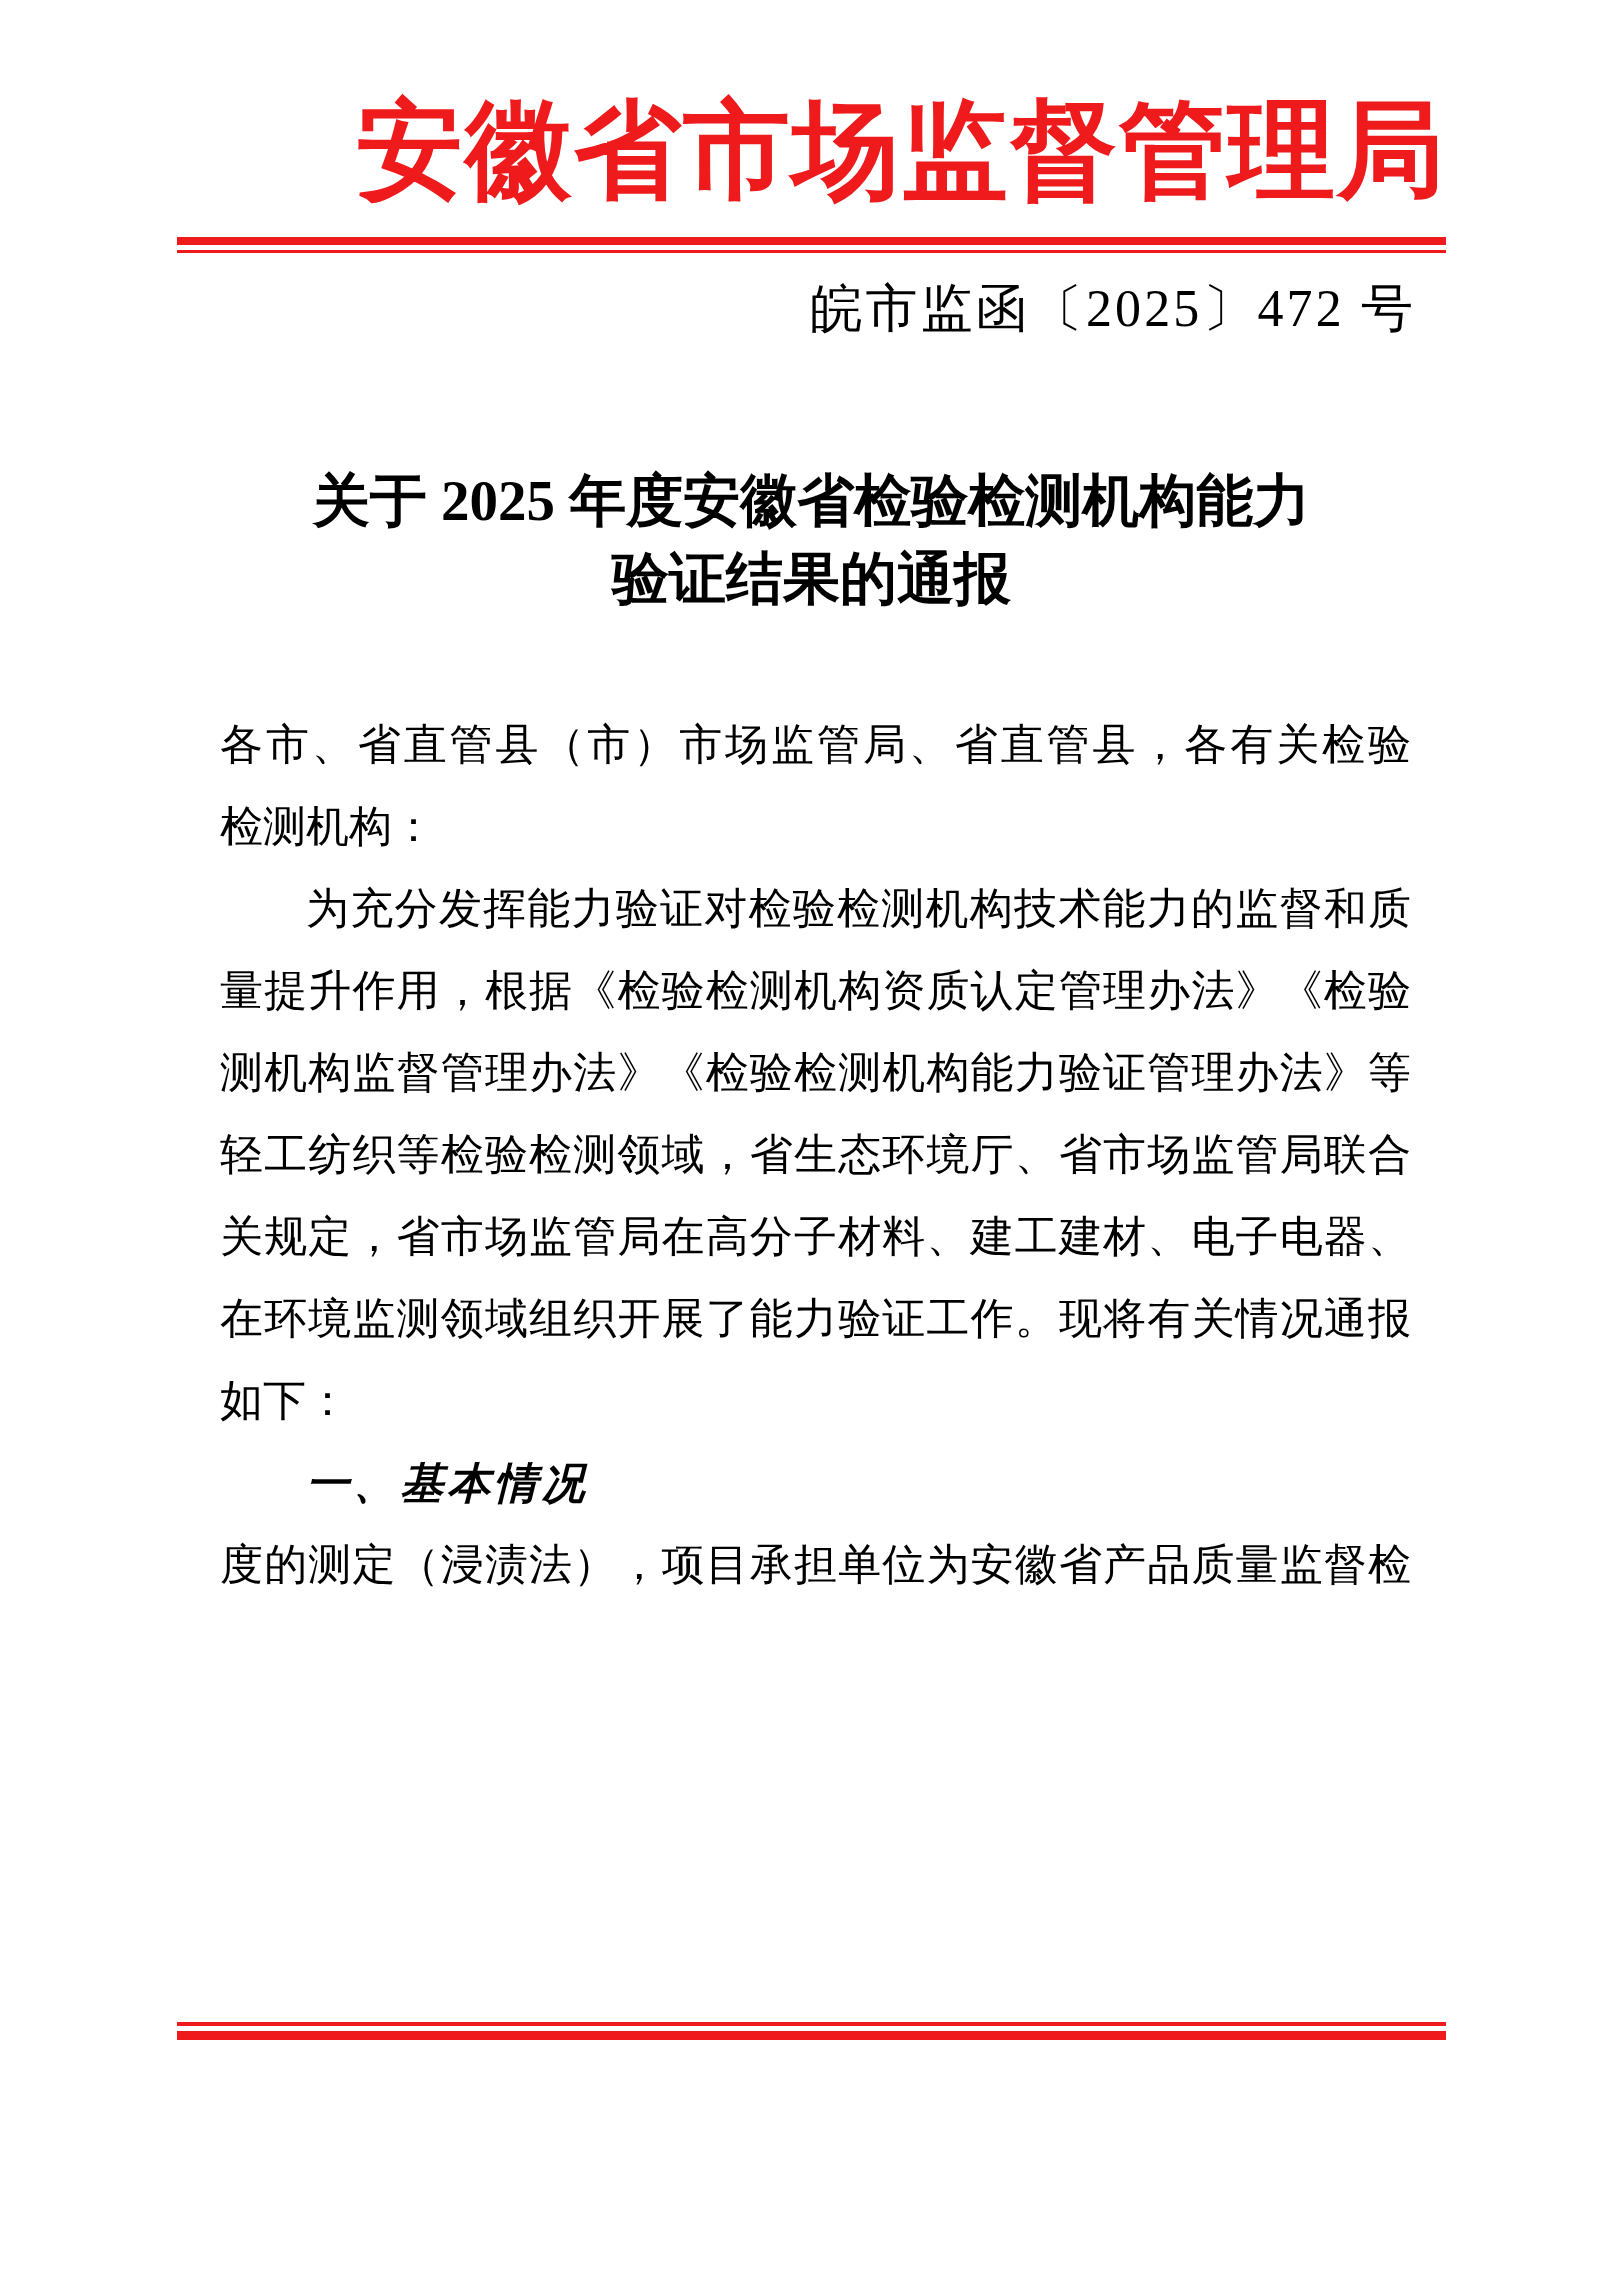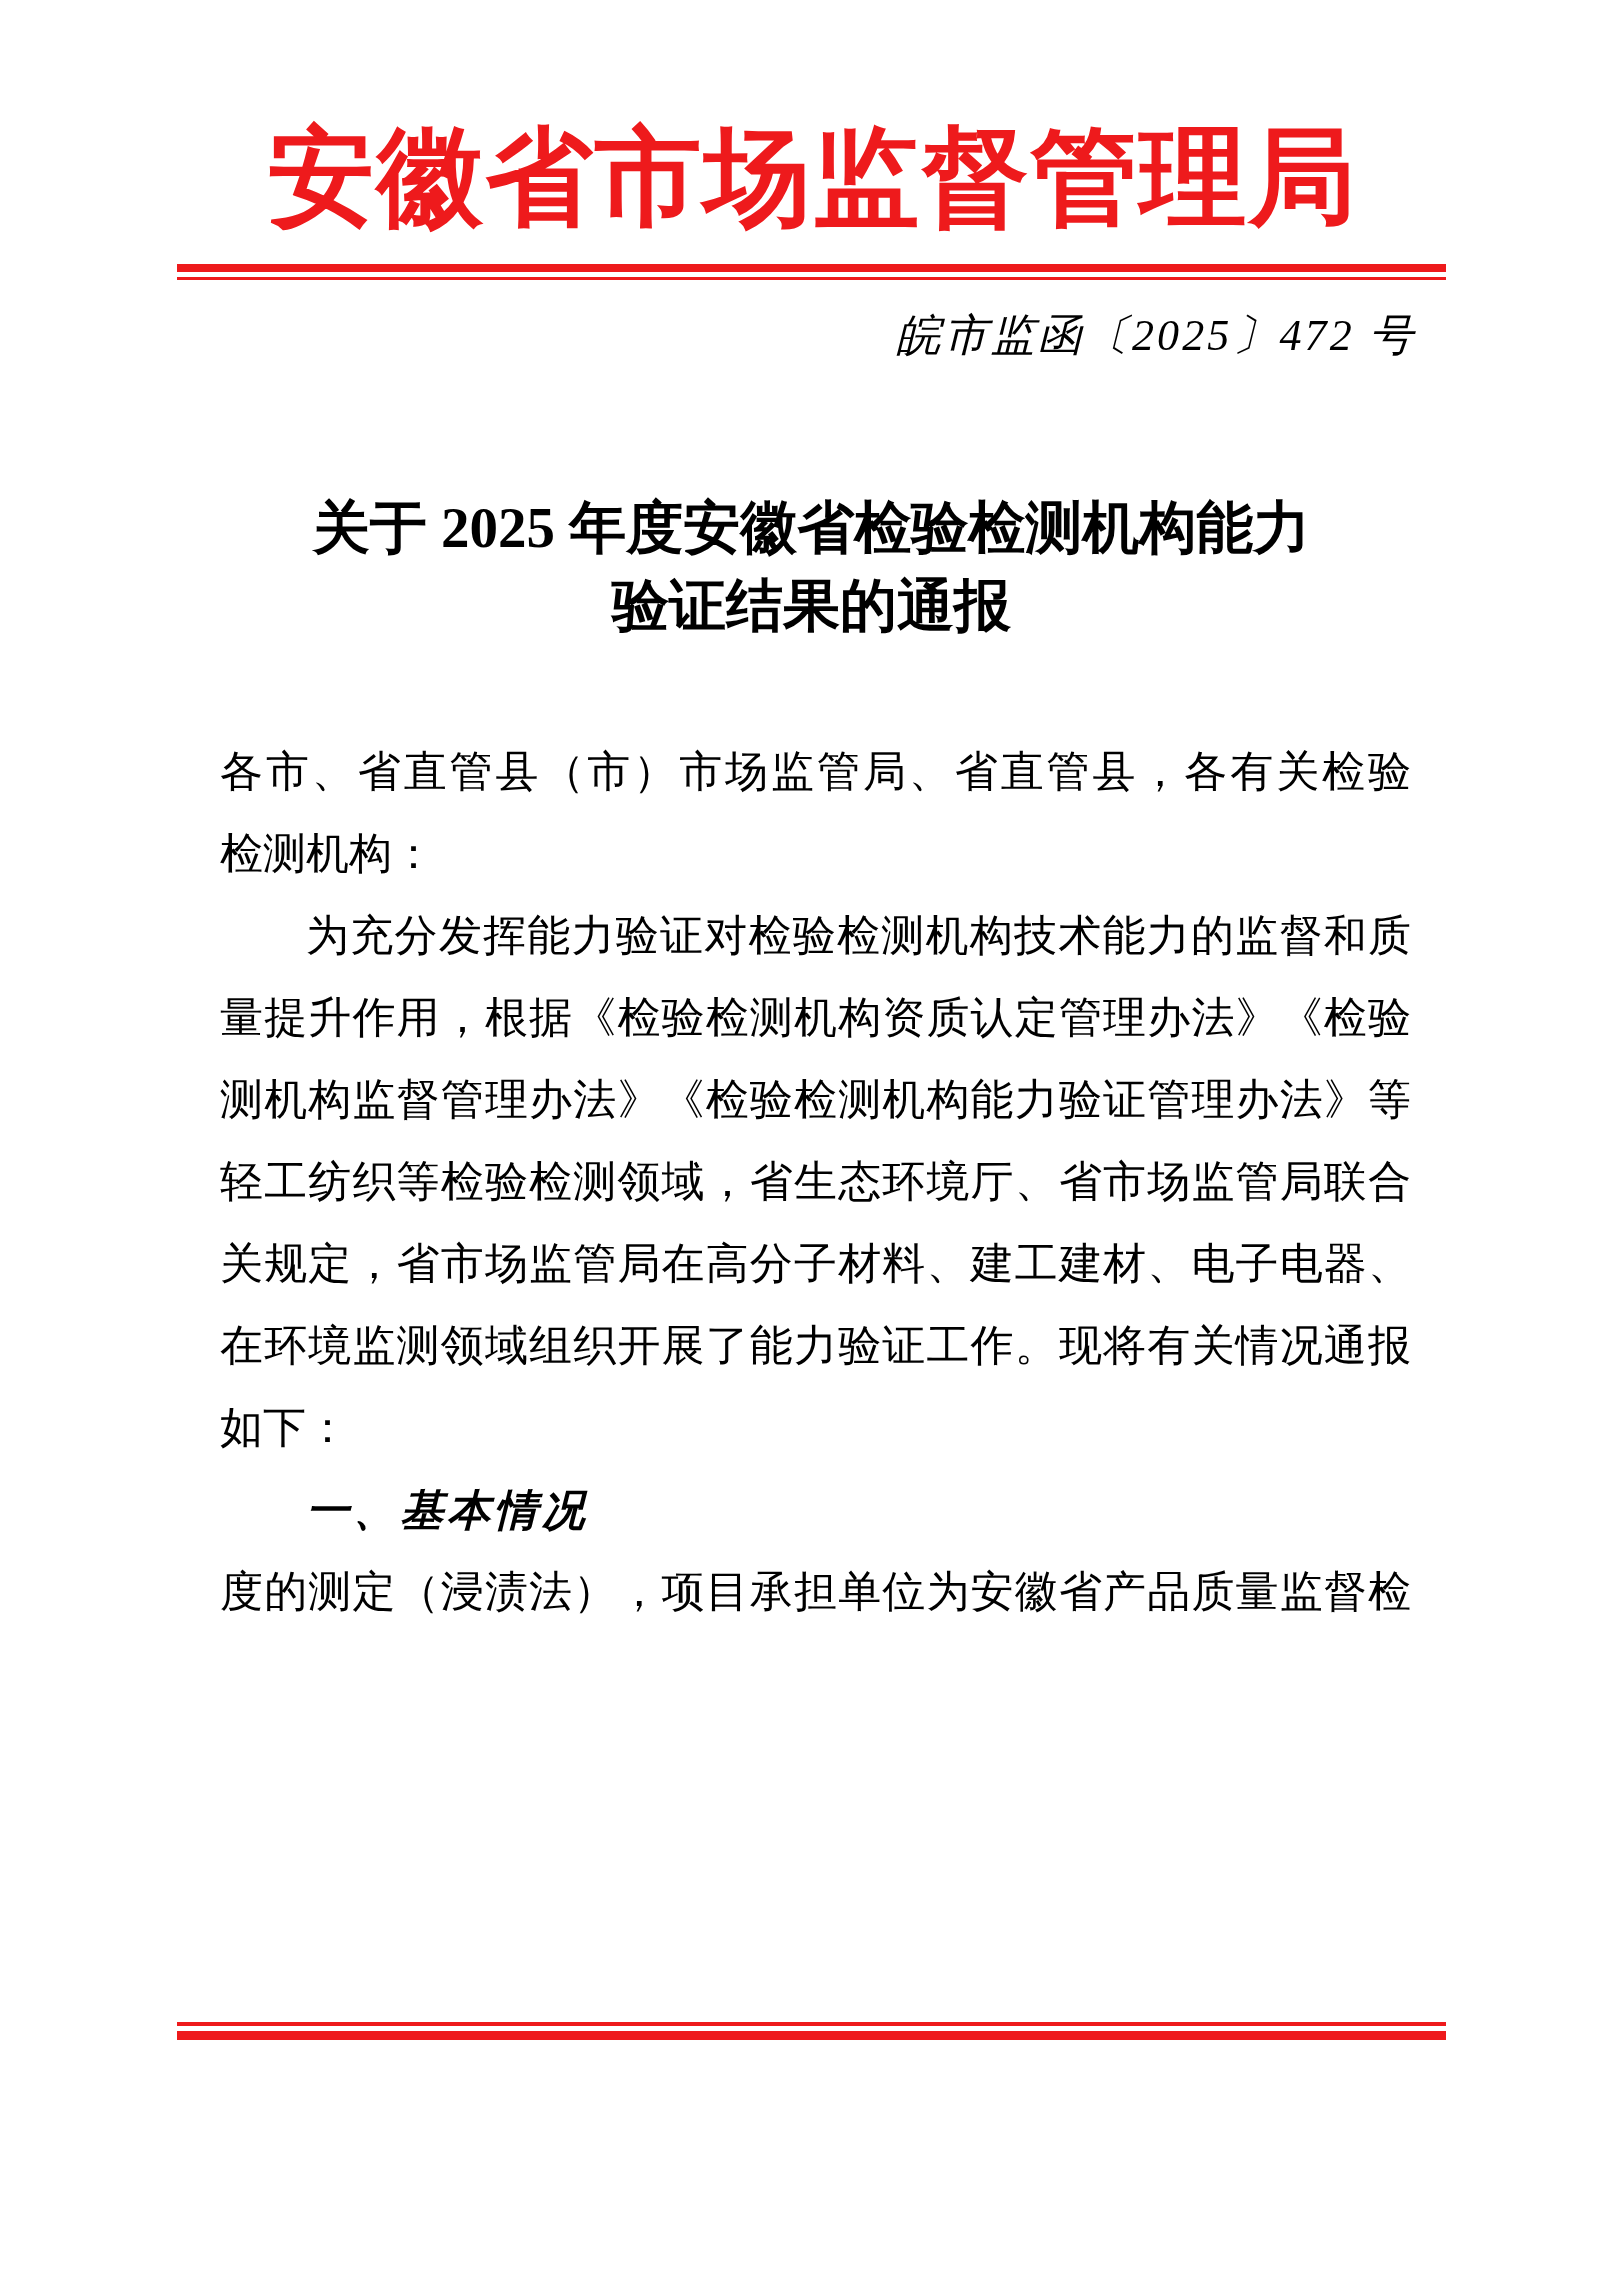--- a/index.html
+++ b/index.html
@@ -10,22 +10,22 @@
     margin: 0 auto;
     background: #ffffff;
     font-family: "Liberation Serif", "DejaVu Serif", serif;
     color: #000;
     overflow: hidden;
   }
   .content { margin: 0 177px; }
 
   
   .letterhead {
-    padding-top: 114px;
-    text-align: center;
+    padding-top: 87px;
+    text-align: right;
     color: var(--red, #ee1a1c);
     font-weight: bold;
   }
   .letterhead .h1 {
     font-size: 107px;
     line-height: 128px;
     letter-spacing: 2px;
     text-indent: 2px;
     white-space: nowrap;
   }
@@ -40,27 +40,26 @@
 
   
   .rules { margin-top: 21.5px; }
   .rule-thick { height: 8.7px; background: var(--red, #ee1a1c); }
   .rule-gap   { height: 4.6px;  background: transparent; }
   .rule-thin  { height: 3.6px;  background: var(--red, #ee1a1c); }
 
   
   .docnum {
     margin-top: 30px;
-    font-size: 44px;
+    font-size: 52px;
     line-height: 51px;
     text-align: right;
     padding-right: 30px;
     letter-spacing: 3.1px;
     white-space: nowrap;
-    font-style: italic;
   }
 
   
   .title {
     margin-top: 128px;
     text-align: center;
     font-weight: bold;
     font-size: 57px;
     line-height: 78px;
   }

